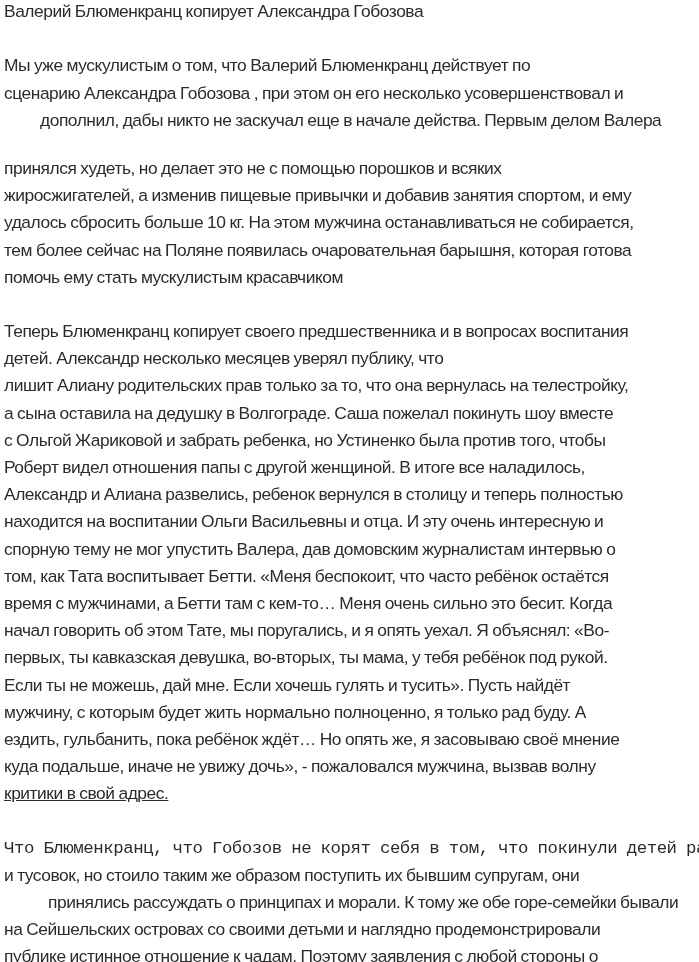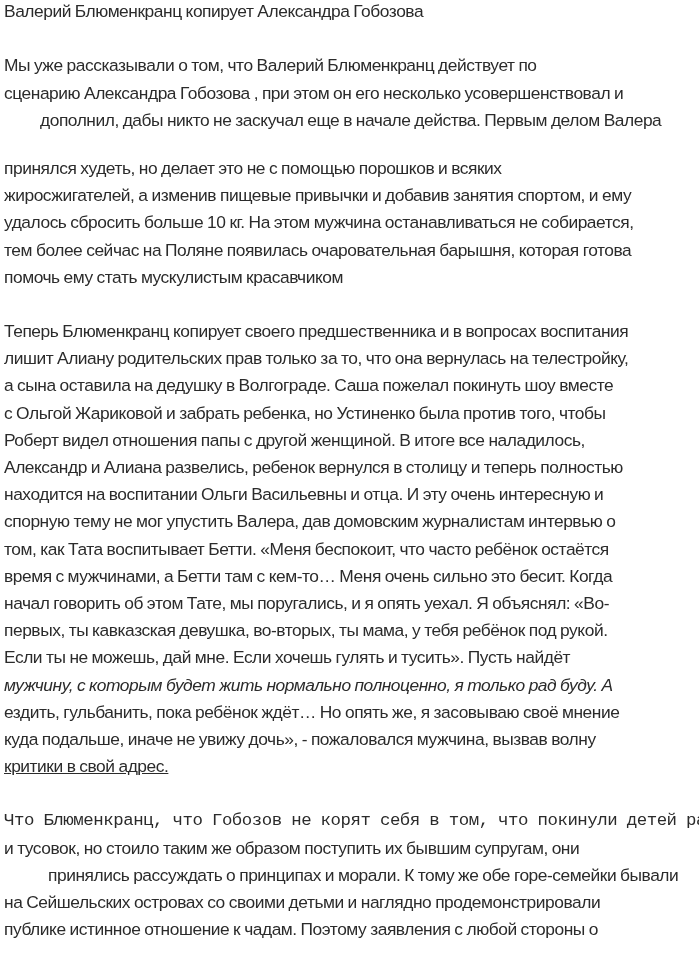--- a/index.html
+++ b/index.html
@@ -22,46 +22,47 @@
   .para { display: block; }
 </style>
 </head>
 <body>
 
 <div class="doc">
   <span class="line title" style="transform: scaleX(0.998553); transform-origin: 0px 0px;">Валерий Блюменкранц копирует Александра Гобозова</span>
   <span class="gap"></span>
 
   <div class="para">
-    <span class="line" style="transform: scaleX(0.998553); transform-origin: 0px 0px;">Мы уже рассказывали о том, что Валерий Блюменкранц действует по</span>
+    <span class="line" style="transform: scaleX(0.998553); transform-origin: 0px 0px;">Мы уже мускулистым о том, что Валерий Блюменкранц действует по</span>
     <span class="line" style="transform: scaleX(0.998553); transform-origin: 0px 0px;">сценарию Александра Гобозова , при этом он его несколько усовершенствовал и</span>
     <span class="line" style="transform: scaleX(0.998553); transform-origin: 0px 0px; margin-left: 36px;">дополнил, дабы никто не заскучал еще в начале действа. Первым делом Валера</span>
     <span class="line" style="transform: scaleX(0.998553); transform-origin: 0px 0px; margin-top: 21px;">принялся худеть, но делает это не с помощью порошков и всяких</span>
     <span class="line" style="transform: scaleX(0.998553); transform-origin: 0px 0px;">жиросжигателей, а изменив пищевые привычки и добавив занятия спортом, и ему</span>
     <span class="line" style="transform: scaleX(0.998553); transform-origin: 0px 0px;">удалось сбросить больше 10 кг. На этом мужчина останавливаться не собирается,</span>
     <span class="line" style="transform: scaleX(0.998553); transform-origin: 0px 0px;">тем более сейчас на Поляне появилась очаровательная барышня, которая готова</span>
     <span class="line" style="transform: scaleX(0.998553); transform-origin: 0px 0px;">помочь ему стать мускулистым красавчиком</span>
   </div>
   <span class="gap"></span>
 
   <div class="para">
     <span class="line" style="transform: scaleX(0.998553); transform-origin: 0px 0px;">Теперь Блюменкранц копирует своего предшественника и в вопросах воспитания</span>
+    <span class="line" style="transform: scaleX(0.998553); transform-origin: 0px 0px;">детей. Александр несколько месяцев уверял публику, что</span>
     <span class="line" style="transform: scaleX(0.998553); transform-origin: 0px 0px;">лишит Алиану родительских прав только за то, что она вернулась на телестройку,</span>
     <span class="line" style="transform: scaleX(0.998553); transform-origin: 0px 0px;">а сына оставила на дедушку в Волгограде. Саша пожелал покинуть шоу вместе</span>
     <span class="line" style="transform: scaleX(0.998553); transform-origin: 0px 0px;">с Ольгой Жариковой и забрать ребенка, но Устиненко была против того, чтобы</span>
     <span class="line" style="transform: scaleX(0.998553); transform-origin: 0px 0px;">Роберт видел отношения папы с другой женщиной. В итоге все наладилось,</span>
     <span class="line" style="transform: scaleX(0.998553); transform-origin: 0px 0px;">Александр и Алиана развелись, ребенок вернулся в столицу и теперь полностью</span>
     <span class="line" style="transform: scaleX(0.998553); transform-origin: 0px 0px;">находится на воспитании Ольги Васильевны и отца. И эту очень интересную и</span>
     <span class="line" style="transform: scaleX(0.998553); transform-origin: 0px 0px;">спорную тему не мог упустить Валера, дав домовским журналистам интервью о</span>
     <span class="line" style="transform: scaleX(0.998553); transform-origin: 0px 0px;">том, как Тата воспитывает Бетти. «Меня беспокоит, что часто ребёнок остаётся</span>
     <span class="line" style="transform: scaleX(0.998553); transform-origin: 0px 0px;">время с мужчинами, а Бетти там с кем-то… Меня очень сильно это бесит. Когда</span>
     <span class="line" style="transform: scaleX(0.998553); transform-origin: 0px 0px;">начал говорить об этом Тате, мы поругались, и я опять уехал. Я объяснял: «Во-</span>
     <span class="line" style="transform: scaleX(0.998553); transform-origin: 0px 0px;">первых, ты кавказская девушка, во-вторых, ты мама, у тебя ребёнок под рукой.</span>
     <span class="line" style="transform: scaleX(0.998553); transform-origin: 0px 0px;">Если ты не можешь, дай мне. Если хочешь гулять и тусить». Пусть найдёт</span>
-    <span class="line" style="transform: scaleX(0.998553); transform-origin: 0px 0px; font-style: italic;">мужчину, с которым будет жить нормально полноценно, я только рад буду. А</span>
+    <span class="line" style="transform: scaleX(0.998553); transform-origin: 0px 0px;">мужчину, с которым будет жить нормально полноценно, я только рад буду. А</span>
     <span class="line" style="transform: scaleX(0.998553); transform-origin: 0px 0px;">ездить, гульбанить, пока ребёнок ждёт… Но опять же, я засовываю своё мнение</span>
     <span class="line" style="transform: scaleX(0.998553); transform-origin: 0px 0px;">куда подальше, иначе не увижу дочь», - пожаловался мужчина, вызвав волну</span>
     <span class="line" style="transform: scaleX(0.998553); transform-origin: 0px 0px; text-decoration: underline;">критики в свой адрес.</span>
   </div>
   <span class="gap"></span>
 
   <div class="para">
     <span class="line" style="transform: scaleX(0.998553); transform-origin: 0px 0px; font-family: Liberation Mono, monospace;">Что Блюменкранц, что Гобозов не корят себя в том, что покинули детей ради шоу</span>
     <span class="line" style="transform: scaleX(0.998553); transform-origin: 0px 0px;">и тусовок, но стоило таким же образом поступить их бывшим супругам, они</span>
     <span class="line" style="transform: scaleX(0.998553); transform-origin: 0px 0px; margin-left: 44px;">принялись рассуждать о принципах и морали. К тому же обе горе-семейки бывали</span>

